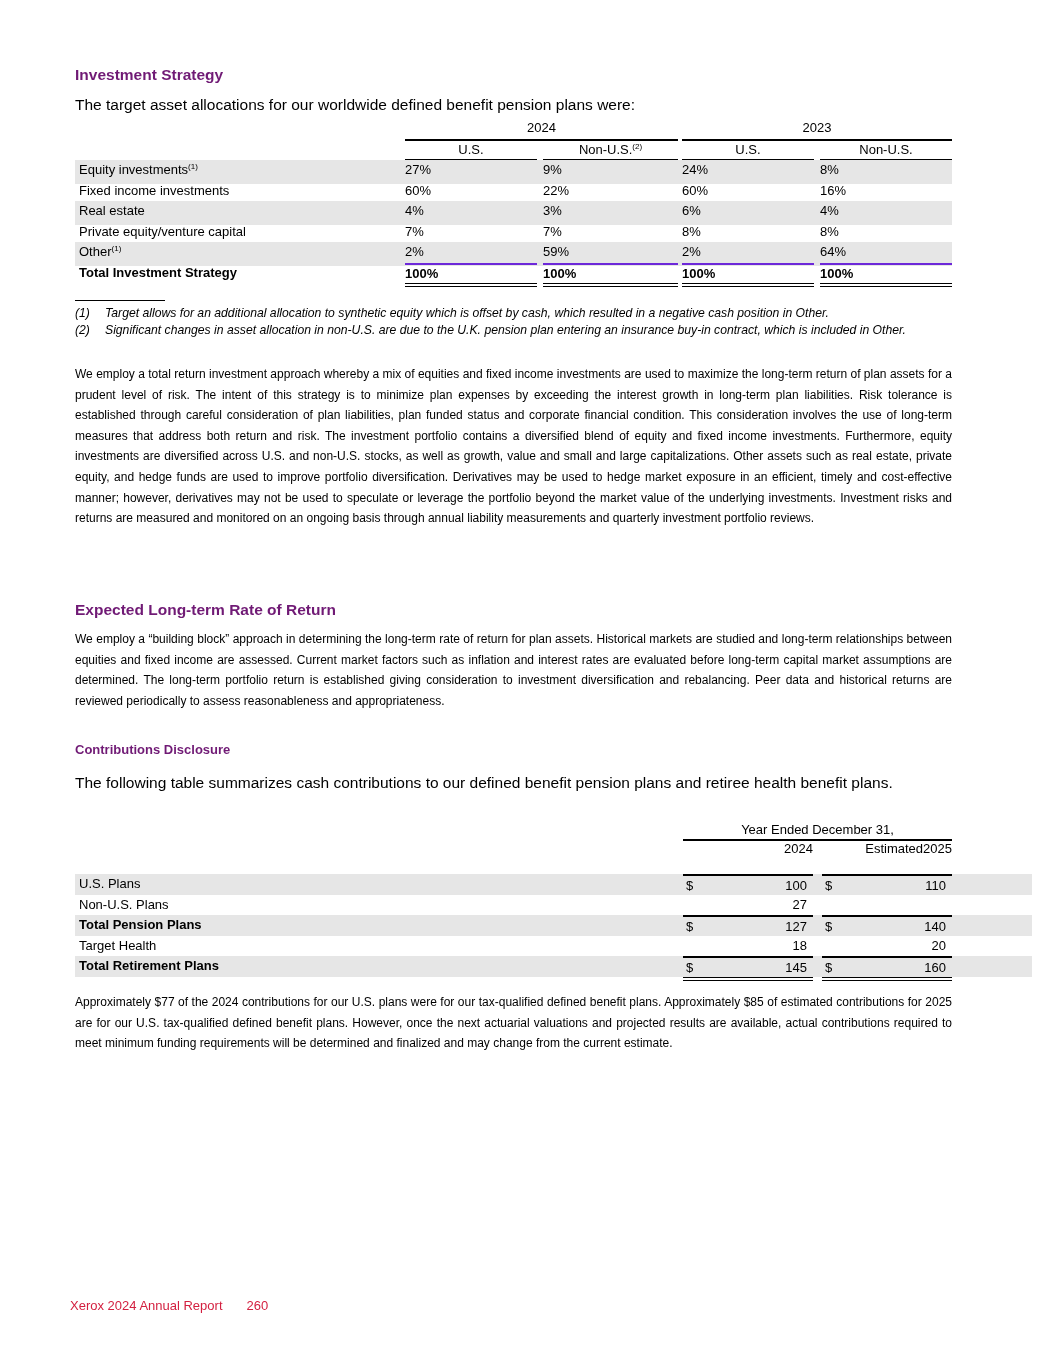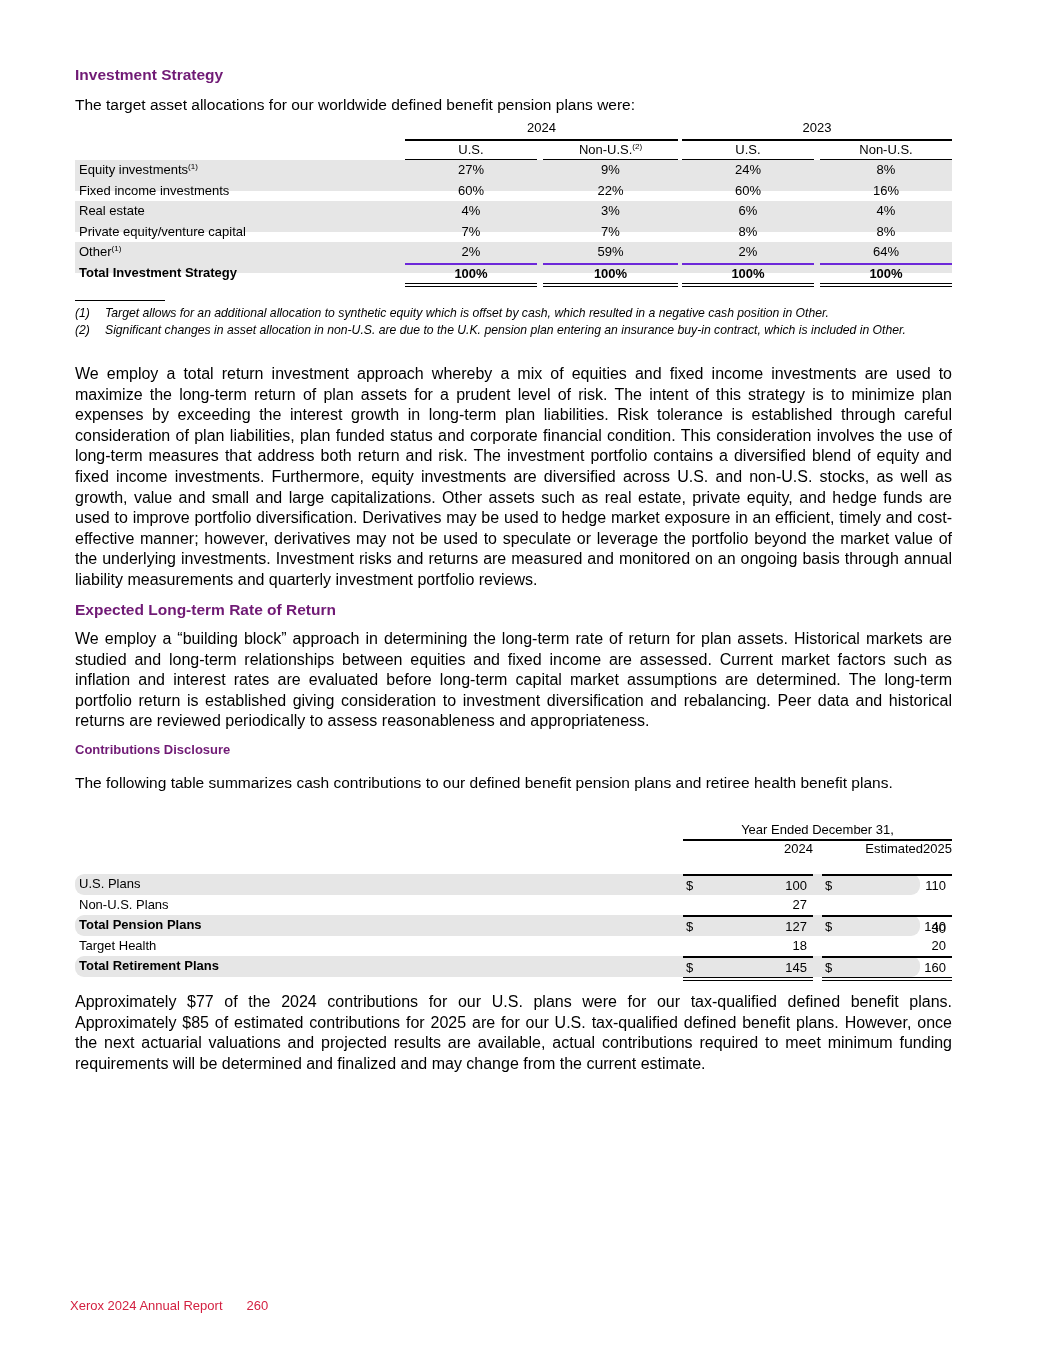--- a/index.html
+++ b/index.html
@@ -1,45 +1,45 @@
 <!DOCTYPE html>
 <html><head>
 <meta charset="utf-8">
 <style>
   html, body { margin: 0; padding: 0; background: #ffffff; }
   body { width: 1048px; height: 1365px; position: relative; font-family: "Liberation Sans", sans-serif; color: #000; }
   .page { position: absolute; left: 75px; top: 0; width: 877px; }
   .red { color: #701a75; text-align: center; }
   .h-small { position: absolute; font-weight: bold; font-size: 15.5px; }
   .h-big { position: absolute; font-weight: bold; font-size: 13px; }
-  .body-text { position: absolute; font-size: 16px; line-height: 20.6px; text-align: justify; width: 877px; }
+  .body-text { position: absolute; font-size: 12px; line-height: 20.6px; text-align: justify; width: 877px; }
   .lead { position: absolute; font-size: 15.5px; line-height: 20.6px; width: 877px; }
 
   
   .t1 { position: absolute; left: 0; top: 119px; width: 877px; font-size: 13px; }
   .t1 .yearhdr { position: absolute; top: 0; height: 20px; text-align: center; border-bottom: 2px solid #000; line-height: 18px; }
   .t1 .colhdr { position: absolute; top: 21px; height: 19px; text-align: center; border-bottom: 2px solid #000; line-height: 19px; }
-  .t1 .row { position: absolute; left: 0; width: 877px; height: 31px; line-height: 20.5px; }
+  .t1 .row { position: absolute; left: 0; width: 877px; height: 24px; line-height: 20.5px; }
   .t1 .row.shade { background: #e6e6e6; }
   .t1 .lbl { position: absolute; left: 4px; }
-  .t1 .val { position: absolute; text-align: center; }
+  .t1 .val { position: absolute; text-align: left; }
   .t1 .total .lbl { font-weight: bold; }
   .t1 .total .val { border-top: 2px solid #6d28d9; border-bottom: 4px double #000; height: 18px; line-height: 18px; font-weight: bold; }
   sup { font-size: 8px; vertical-align: top; position: relative; top: -3px; }
 
   .fn-rule { position: absolute; left: 0; top: 300px; width: 90px; border-top: 1px solid #000; }
   .fn { position: absolute; left: 0; font-size: 12.2px; font-style: italic; line-height: 16.5px; width: 877px; }
   .fn .num { position: absolute; left: 0; }
   .fn .txt { position: absolute; left: 30px; width: 847px; }
 
   
   .t2 { position: absolute; left: 0; top: 820px; width: 877px; font-size: 13px; }
   .t2 .yearhdr { position: absolute; left: 608px; width: 269px; top: 0; height: 19px; text-align: center; border-bottom: 2px solid #000; line-height: 19px; }
   .t2 .colhdr { position: absolute; top: 22px; text-align: center; line-height: 14px; height: 30px; display: flex; flex-direction: row; justify-content: flex-end; }
-  .t2 .row { position: absolute; left: 0; width: 845px; height: 20.5px; line-height: 20.5px; border-radius: 9px; }
+  .t2 .row { position: absolute; left: 0; width: 957px; height: 20.5px; line-height: 20.5px; }
   .t2 .row.shade { background: #e6e6e6; }
   .t2 .lbl { position: absolute; left: 4px; }
   .t2 .bold .lbl { font-weight: bold; }
   .t2 .cell { position: absolute; height: 19px; }
   .t2 .cell .dollar { position: absolute; left: 3px; }
   .t2 .cell .amt { position: absolute; right: 6px; }
   .t2 .topline { border-top: 2px solid #000; }
   .t2 .dbl { border-bottom: 4px double #000; }
 
   .footer { position: absolute; left: 70px; top: 1298px; font-size: 13px; color: #d31f3f; }

